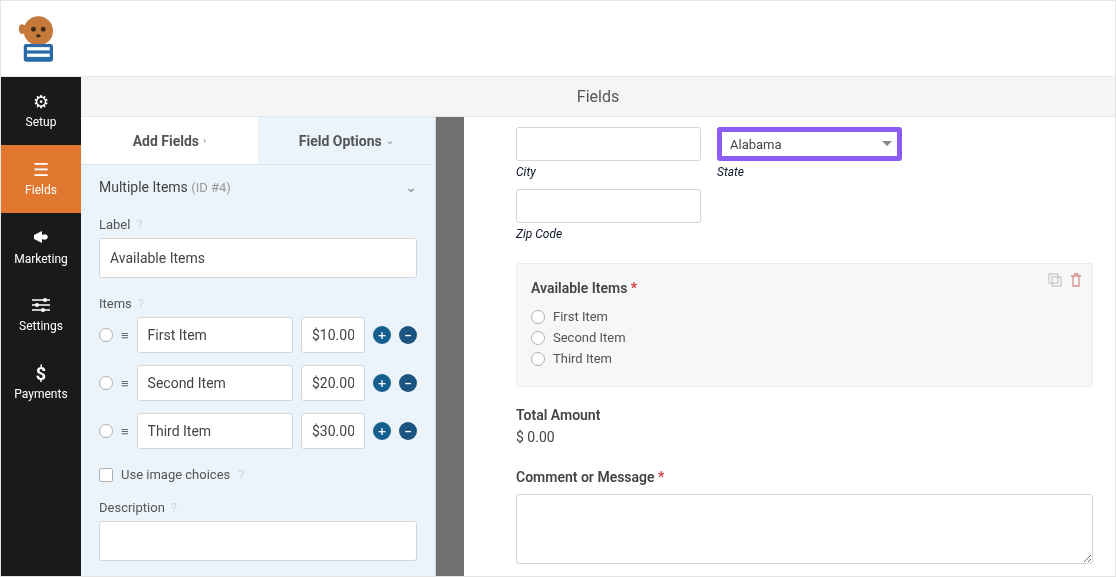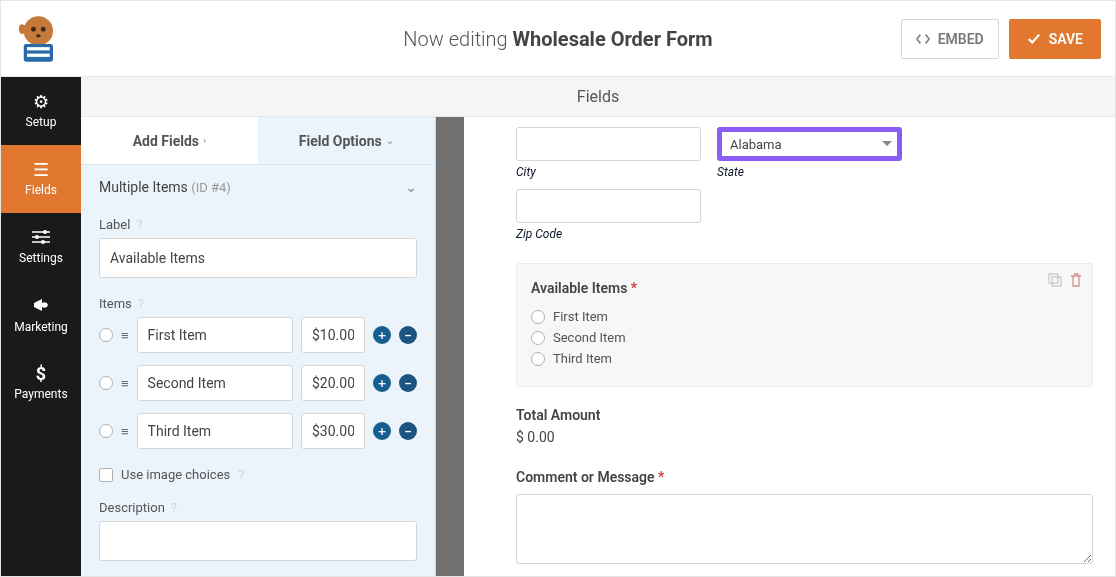--- a/index.html
+++ b/index.html
@@ -101,68 +101,51 @@
       <circle cx="30" cy="22" r="18" fill="#c57a3b"></circle>
       <path d="M15 16 Q6 10 6 20 Q6 28 14 25" fill="#c57a3b"></path>
       <circle cx="24" cy="20" r="3" fill="#3a2a1a"></circle>
       <circle cx="36" cy="20" r="3" fill="#3a2a1a"></circle>
       <ellipse cx="30" cy="28" rx="3" ry="2" fill="#3a2a1a"></ellipse>
       <rect x="12" y="38" width="36" height="22" rx="3" fill="#2a6aa8"></rect>
       <rect x="16" y="42" width="28" height="4" fill="#fff"></rect>
       <rect x="16" y="50" width="28" height="4" fill="#fff"></rect>
     </svg>
   </div>
-  <div class="topbar-title">
-    <span class="light">Now editing </span><span class="bold">Wholesale Order Form</span>
-  </div>
-  <div class="topbar-actions">
-    <button class="btn-embed">
-      <svg width="14" height="14" viewBox="0 0 16 16">
-          <path d="M5 3 L1 8 L5 13 M11 3 L15 8 L11 13" stroke="#888" stroke-width="2" fill="none"></path>
-        </svg>
-      <span>EMBED</span>
-    </button>
-    <button class="btn-save">
-      <svg width="14" height="14" viewBox="0 0 16 16">
-          <path d="M2 8 L6 12 L14 3" stroke="#fff" stroke-width="2.5" fill="none"></path>
-        </svg>
-      <span>SAVE</span>
-    </button>
-  </div>
 </div>
 
 <div class="main">
 
   <div class="nav">
     <div class="nav-item">
       <span class="nav-icon">⚙</span>
       <span>Setup</span>
     </div>
     <div class="nav-item active">
       <span class="nav-icon">☰</span>
       <span>Fields</span>
+    </div>
+    <div class="nav-item">
+      <span class="nav-icon">
+        <svg width="18" height="16" viewBox="0 0 18 16">
+            <path d="M2 6 L10 2 L10 14 L2 10 Z M10 6 Q15 4 16 8 Q15 12 10 10" fill="#fff"></path>
+          </svg>
+      </span>
+      <span>Marketing</span>
     </div>
     <div class="nav-item">
       <span class="nav-icon">
         <svg width="18" height="14" viewBox="0 0 18 14">
             <path d="M0 2 H18 M0 7 H18 M0 12 H18" stroke="#fff" stroke-width="1.5"></path>
             <circle cx="13" cy="2" r="2" fill="#fff"></circle>
             <circle cx="5" cy="7" r="2" fill="#fff"></circle>
             <circle cx="11" cy="12" r="2" fill="#fff"></circle>
           </svg>
       </span>
       <span>Settings</span>
-    </div>
-    <div class="nav-item">
-      <span class="nav-icon">
-        <svg width="18" height="16" viewBox="0 0 18 16">
-            <path d="M2 6 L10 2 L10 14 L2 10 Z M10 6 Q15 4 16 8 Q15 12 10 10" fill="#fff"></path>
-          </svg>
-      </span>
-      <span>Marketing</span>
     </div>
     <div class="nav-item">
       <span class="nav-icon" style="font-weight:700;">$</span>
       <span>Payments</span>
     </div>
   </div>
 
   <div class="editor">
     <div class="editor-header">Fields</div>
     <div class="editor-body">

